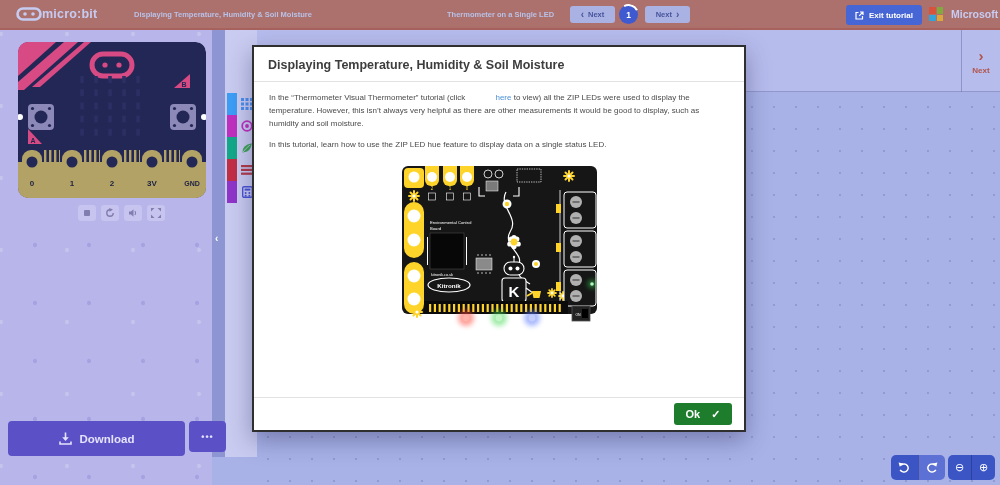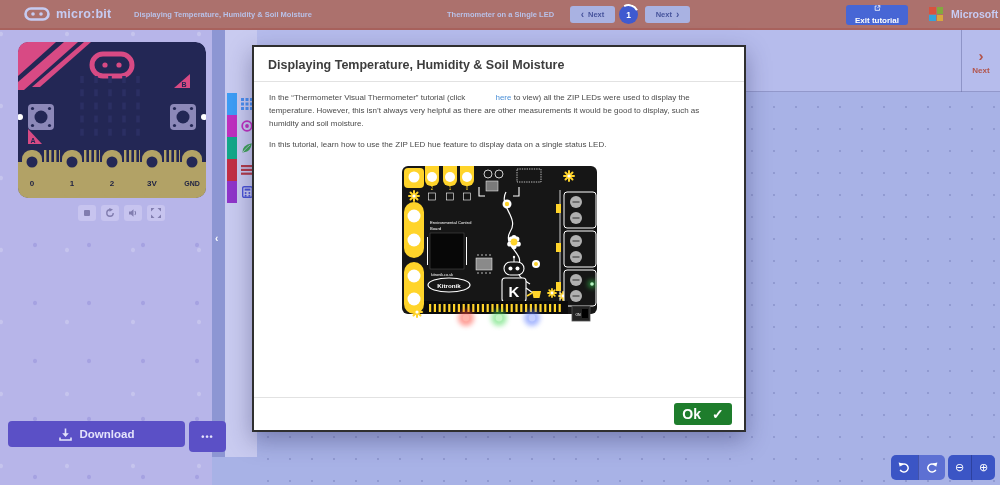--- a/index.html
+++ b/index.html
@@ -4,38 +4,38 @@
 <style>
   * { margin:0; padding:0; box-sizing:border-box; }
   html,body { width:1000px; height:485px; }
   body { font-family:"Liberation Sans", sans-serif; overflow:hidden; }
   #app { position:relative; width:1000px; height:485px; background:#a8b2e6; overflow:hidden; }
 
   
   .header { position:absolute; left:0; top:0; width:1000px; height:30px;
     background:#ac716d; border-bottom:2px solid #a8625d; z-index:30; }
   .hrow { position:absolute; top:0; height:28px; display:flex; align-items:center; }
-  .brand { left:24px; gap:6px; }
+  .brand { left:16px; gap:0; }
   .brand-text { font-size:12.5px; font-weight:bold; color:#c6cbf2; letter-spacing:.2px; }
   .doc-title { left:134px; font-size:7.5px; font-weight:bold; color:#b9c1e8; }
   .tut-name { left:447px; font-size:7.5px; font-weight:bold; color:#b9c1e8; }
   .nav-btn { position:absolute; top:6px; height:17px; border-radius:3px; background:#a9b2e2;
     color:#47549c; font-size:7.5px; font-weight:bold; display:flex; align-items:center;
     justify-content:center; gap:4px; padding:0 7px; cursor:pointer; }
   .nav-chev { font-size:10px; font-weight:bold; line-height:1; }
   .back-btn { left:570px; width:45px; }
   .next-btn { left:645px; width:45px; }
   .step-circle { position:absolute; left:619px; top:5px; width:19px; height:19px; border-radius:50%;
     background:#3f5ad0; color:#fff; font-size:8.5px; font-weight:bold; display:flex;
     align-items:center; justify-content:center; cursor:pointer; }
   .step-circle::before { content:""; position:absolute; inset:-1px; border-radius:50%;
     border:2px solid transparent; border-top-color:#fff; transform:rotate(18deg); }
   .exit-btn { position:absolute; left:846px; top:5px; height:20px; border-radius:3px;
     background:#4766d5; color:#fff; font-size:8px; font-weight:bold; display:flex;
-    align-items:center; gap:5px; padding:0 9px; cursor:pointer;flex-direction:column; }
+    align-items:center; gap:5px; padding:0 9px; cursor:pointer; }
   .ms { position:absolute; left:929px; top:0; height:28px; display:flex; align-items:center; gap:8px; }
   .ms-squares { display:grid; grid-template-columns:6.5px 6.5px; grid-template-rows:6.5px 6.5px; gap:1px; }
   .ms-squares i:nth-child(1){background:#d9523e;} .ms-squares i:nth-child(2){background:#82a93f;}
   .ms-squares i:nth-child(3){background:#35a3d9;} .ms-squares i:nth-child(4){background:#d9a73e;}
   .ms-text { font-size:10.5px; font-weight:600; color:#c7ccf4; }
 
   
   .sim-panel { position:absolute; left:0; top:30px; width:212px; height:455px;
     background-color:#b7b5e9;
     background-image:
@@ -65,21 +65,21 @@
     background-size:22px 22px; }
   .tut-band { position:absolute; left:0; top:0; width:743px; height:62px; background:#b6bcec;
     border-bottom:1px solid rgba(110,115,170,.5); }
   .band-next { position:absolute; right:0; top:0; width:39px; height:62px;
     border-left:1px solid rgba(110,115,170,.55); display:flex; flex-direction:column;
     align-items:center; justify-content:center; gap:3px; cursor:pointer; }
   .band-next .chev { color:#b2544b; font-size:15px; font-weight:bold; line-height:1; }
   .band-next .lbl { color:#b2544b; font-size:8px; font-weight:600; }
 
   
-  .dl-btn { position:absolute; left:8px; top:421px; width:177px; height:26px; border-radius:4px;
+  .dl-btn { position:absolute; left:8px; top:421px; width:177px; height:35px; border-radius:4px;
     background:#5b50c6; color:#e4e3fb; display:flex; align-items:center; justify-content:center;
     gap:8px; font-size:11.5px; font-weight:600; cursor:pointer; z-index:5; }
   .more-btn { position:absolute; left:189px; top:421px; width:37px; height:31px; border-radius:4px;
     background:#5b50c6; color:#e4e3fb; display:flex; align-items:center; justify-content:center;
     font-size:9px; font-weight:bold; letter-spacing:1px; cursor:pointer; z-index:5; }
   .btn-group { position:absolute; top:425px; height:25px; border-radius:5px; overflow:hidden;
     display:flex; z-index:5; }
   .undo-group { left:634px; width:54px; }
   .zoomctl-group { left:691px; width:47px; }
   .half { flex:1; display:flex; align-items:center; justify-content:center; background:#3b55c5;
@@ -93,21 +93,21 @@
     display:flex; flex-direction:column; }
   .modal-header { padding:11px 14px 9px; border-bottom:1px solid #e2e2e2; }
   .modal-title { font-size:12.5px; font-weight:bold; color:#3d3d3d; }
   .modal-body { flex:1; padding:10px 15px 0; font-size:8px; color:#4b4b4b; line-height:1.62; }
   .modal-body p { margin:0 0 8px; }
   .link { color:#4a8fd7; cursor:pointer;margin-left:28px; }
   .img-wrap { text-align:center; margin-top:14px; }
   .modal-footer { border-top:1px solid #e2e2e2; height:33px; display:flex; align-items:center;
     justify-content:flex-end; padding:0 12px; }
   .ok-btn { width:58px; height:22px; background:#1e7d2c; border-radius:3px; color:#fff;
-    font-size:14px; font-weight:bold; display:flex; align-items:center; justify-content:center;
+    font-size:11px; font-weight:bold; display:flex; align-items:center; justify-content:center;
     gap:11px; cursor:pointer;margin-left:38px; }
 </style>
 </head>
 <body>
 
 <div id="app">
 
   <div class="header">
     <div class="hrow brand">
       <svg width="26" height="14" viewBox="0 0 26 14">

